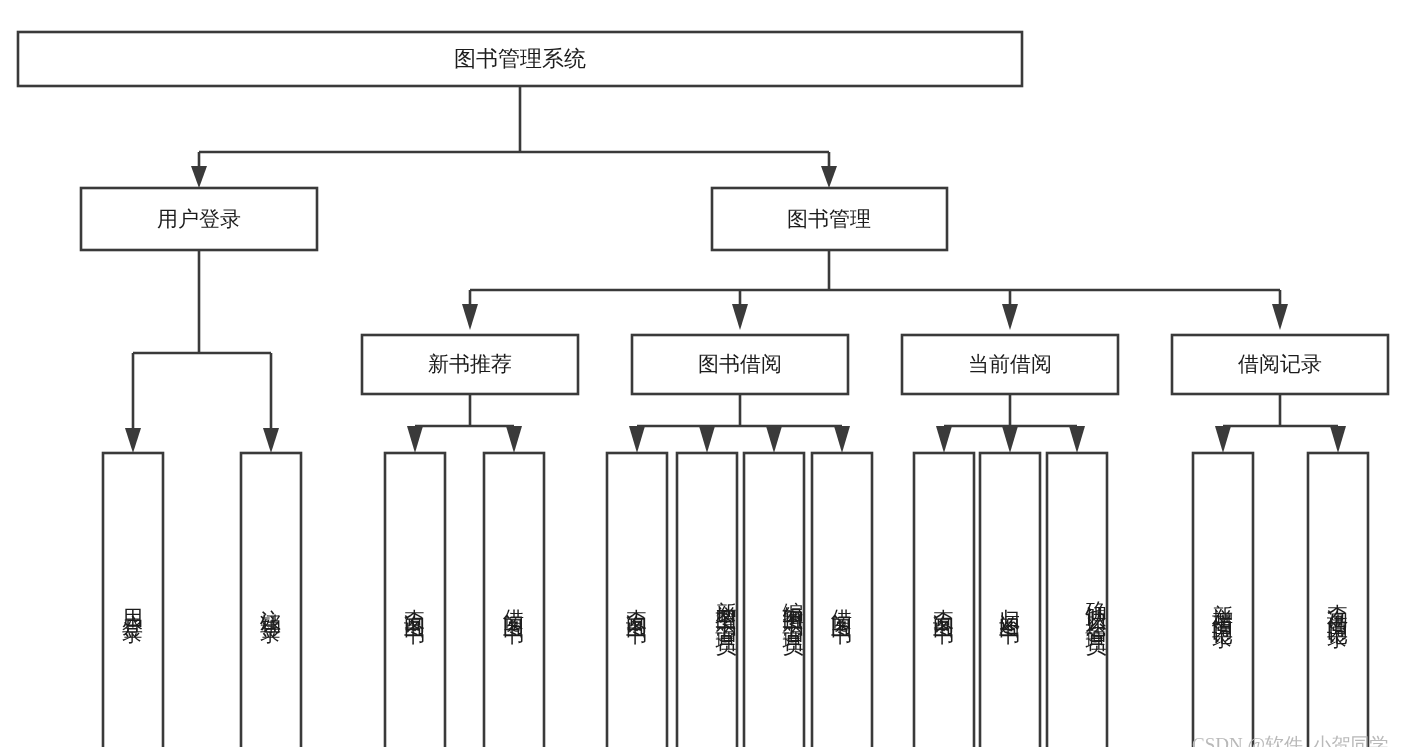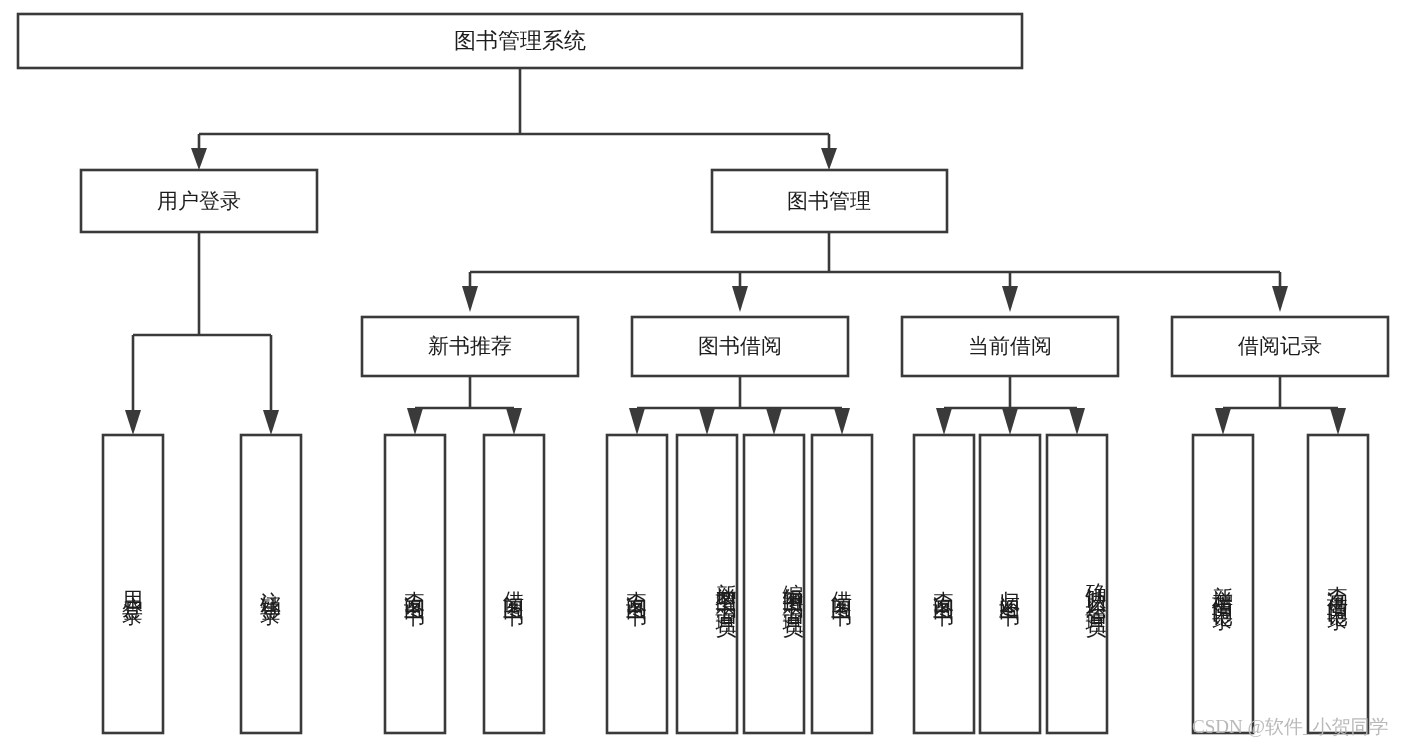--- a/index.html
+++ b/index.html
@@ -11,20 +11,21 @@
     width: 1405px;
     height: 747px;
     font-family: "Liberation Sans", "DejaVu Sans", sans-serif;
     overflow: hidden;
   }
   #diagram-root {
     position: relative;
     width: 1405px;
     height: 527px;
     background: #ffffff;
+    margin-top: 18px;
   }
   svg#flow-svg {
     position: absolute;
     left: 0;
     top: 0;
     width: 1405px;
     height: 747px;
     display: block;
   }
   .node-box {

